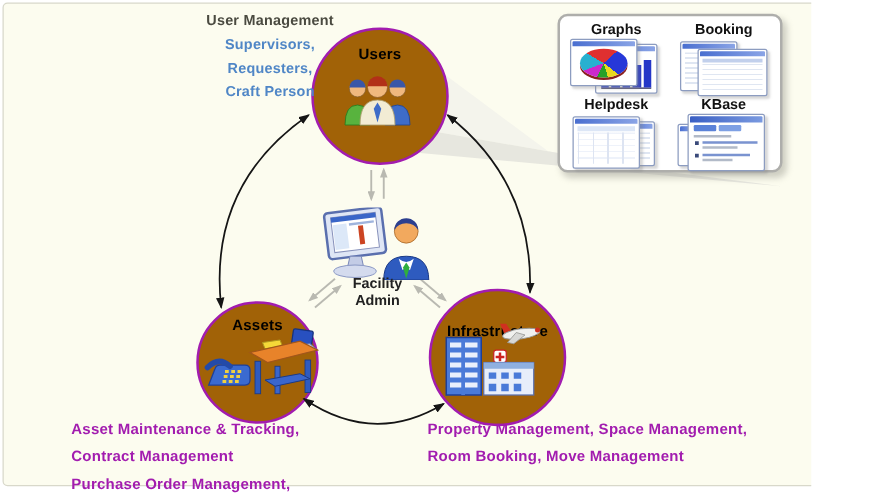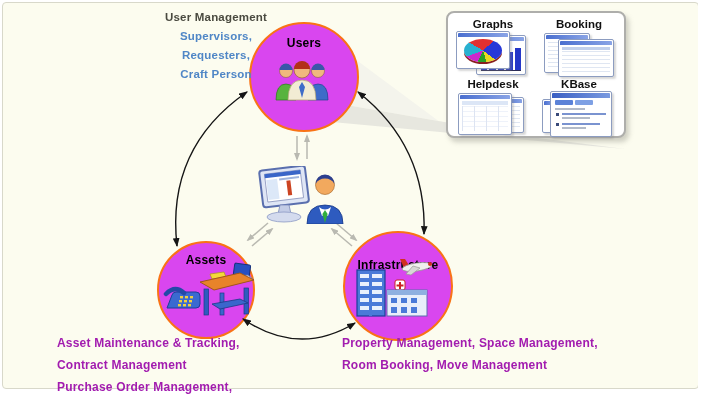--- a/index.html
+++ b/index.html
@@ -1,22 +1,22 @@
 <!DOCTYPE html>
 <html><head>
 <meta charset="utf-8">
 <style>
   html,body{margin:0;padding:0;background:#ffffff;}
-  #stage{position:relative;width:698px;height:401px;background:#ffffff;overflow:hidden;
+  #stage{position:relative;width:649px;height:401px;background:#ffffff;overflow:hidden;
          font-family:"Liberation Sans", sans-serif;}
   #panel{position:absolute;left:2px;top:2px;width:695px;height:385px;background:#fcfcef;
          border:1px solid #d8d8ca;border-radius:4px;}
   .layer{position:absolute;left:0;top:0;pointer-events:none;}
   
-  .node{position:absolute;background:#d946ef;border:2px solid #f97316;border-radius:50%;}
+  .node{position:absolute;background:#a16207;border:2px solid #a21caf;border-radius:50%;}
   .node-label{position:absolute;left:0;right:0;text-align:center;font-weight:bold;
               color:#000;font-size:12px;letter-spacing:.2px;}
   
   .tblock{position:absolute;font-weight:bold;font-size:11.5px;line-height:19px;letter-spacing:.2px;text-align:center;}
   .caption{position:absolute;font-weight:bold;font-size:12px;line-height:22px;color:#a21caf;letter-spacing:.2px;}
   .role{color:#4f86c6;display:block;}
   .t-title{color:#4a4a40;display:block;}
   .admin-label{position:absolute;left:262px;top:220px;width:80px;text-align:center;
                font-weight:bold;font-size:11.5px;line-height:14px;color:#222;}
   
@@ -256,20 +256,24 @@
     </g>
   </svg>
 
   <div class="tblock" style="left:165px;top:8px">
     <span class="t-title">User Management</span>
     <span class="role">Supervisors,</span>
     <span class="role">Requesters,</span>
     <span class="role">Craft Person</span>
   </div>
 
+  <div class="admin-label">
+    <div>Facility</div>
+    <div>Admin</div>
+  </div>
 
   <div class="caption" style="left:57px;top:332px">
     <div>Asset Maintenance &amp; Tracking,</div>
     <div>Contract Management</div>
     <div>Purchase Order Management,</div>
   </div>
 
   <div class="caption" style="left:342px;top:332px">
     <div>Property Management, Space Management,</div>
     <div>Room Booking, Move Management</div>

